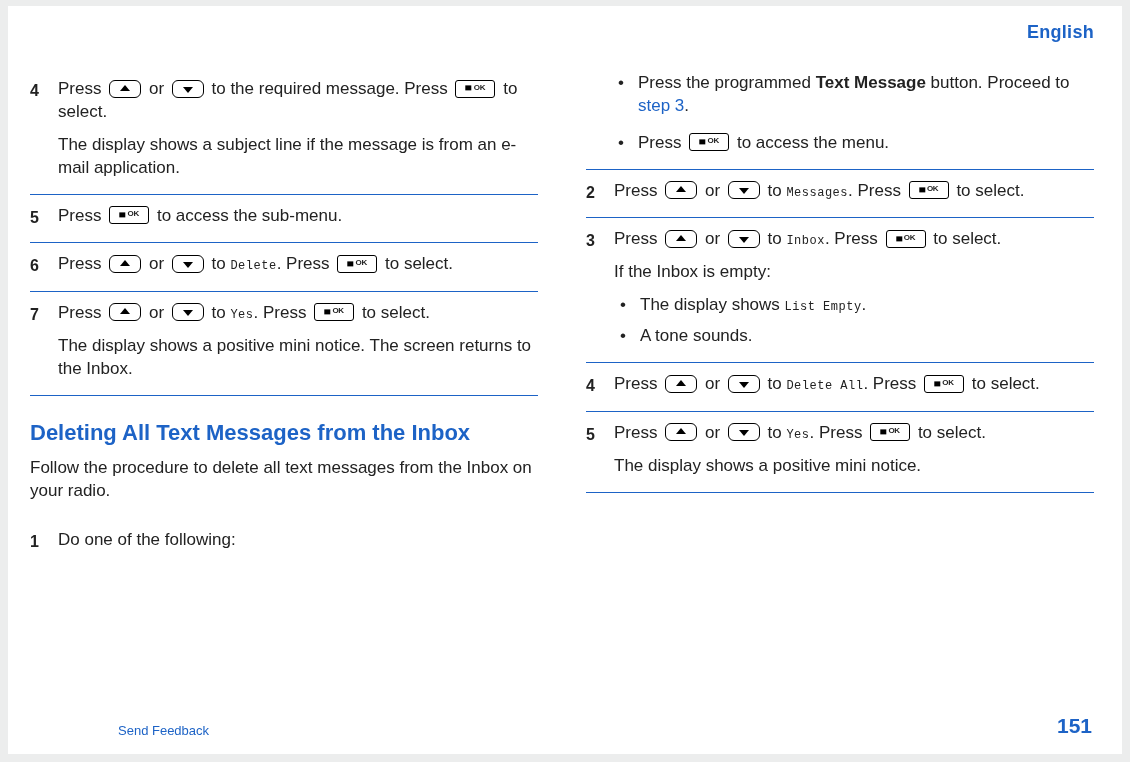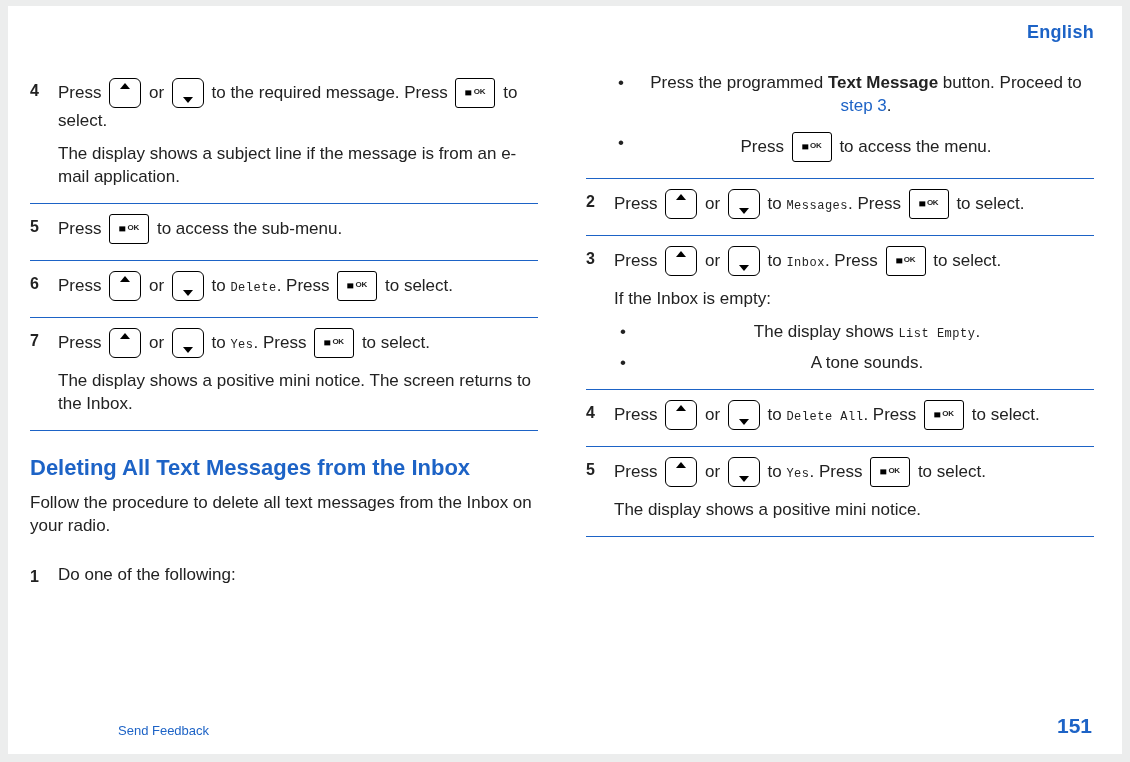--- a/index.html
+++ b/index.html
@@ -76,40 +76,39 @@
   .link { color: #1d63c6; }
   .bulleted {
     padding-left: 2px;
     margin: 4px 0 0 0;
   }
   .bulleted li {
     list-style: none;
     position: relative;
     padding-left: 24px;
     margin-bottom: 8px;
-    text-align: center;
   }
   .bulleted li:last-child { margin-bottom: 0; }
   .bulleted li::before {
     content: "•";
     position: absolute;
     left: 4px;
     top: 0;
     font-size: 17px;
   }
   .right-bullets { padding-left: 30px; }
   .right-bullets li { padding-left: 24px; margin-bottom: 14px; }
 
   
   .btn {
     display: inline-block;
     vertical-align: middle;
     border: 1.6px solid #000;
     border-radius: 6px;
-    height: 30px;
+    height: 18px;
     position: relative;
     margin: 0 3px 2px 3px;
   }
   .btn-nav { width: 32px; }
   .btn-ok { width: 40px; border-radius: 3px; }
   .arrow-up, .arrow-down {
     position: absolute;
     left: 50%;
     transform: translateX(-50%);
     width: 0; height: 0;

